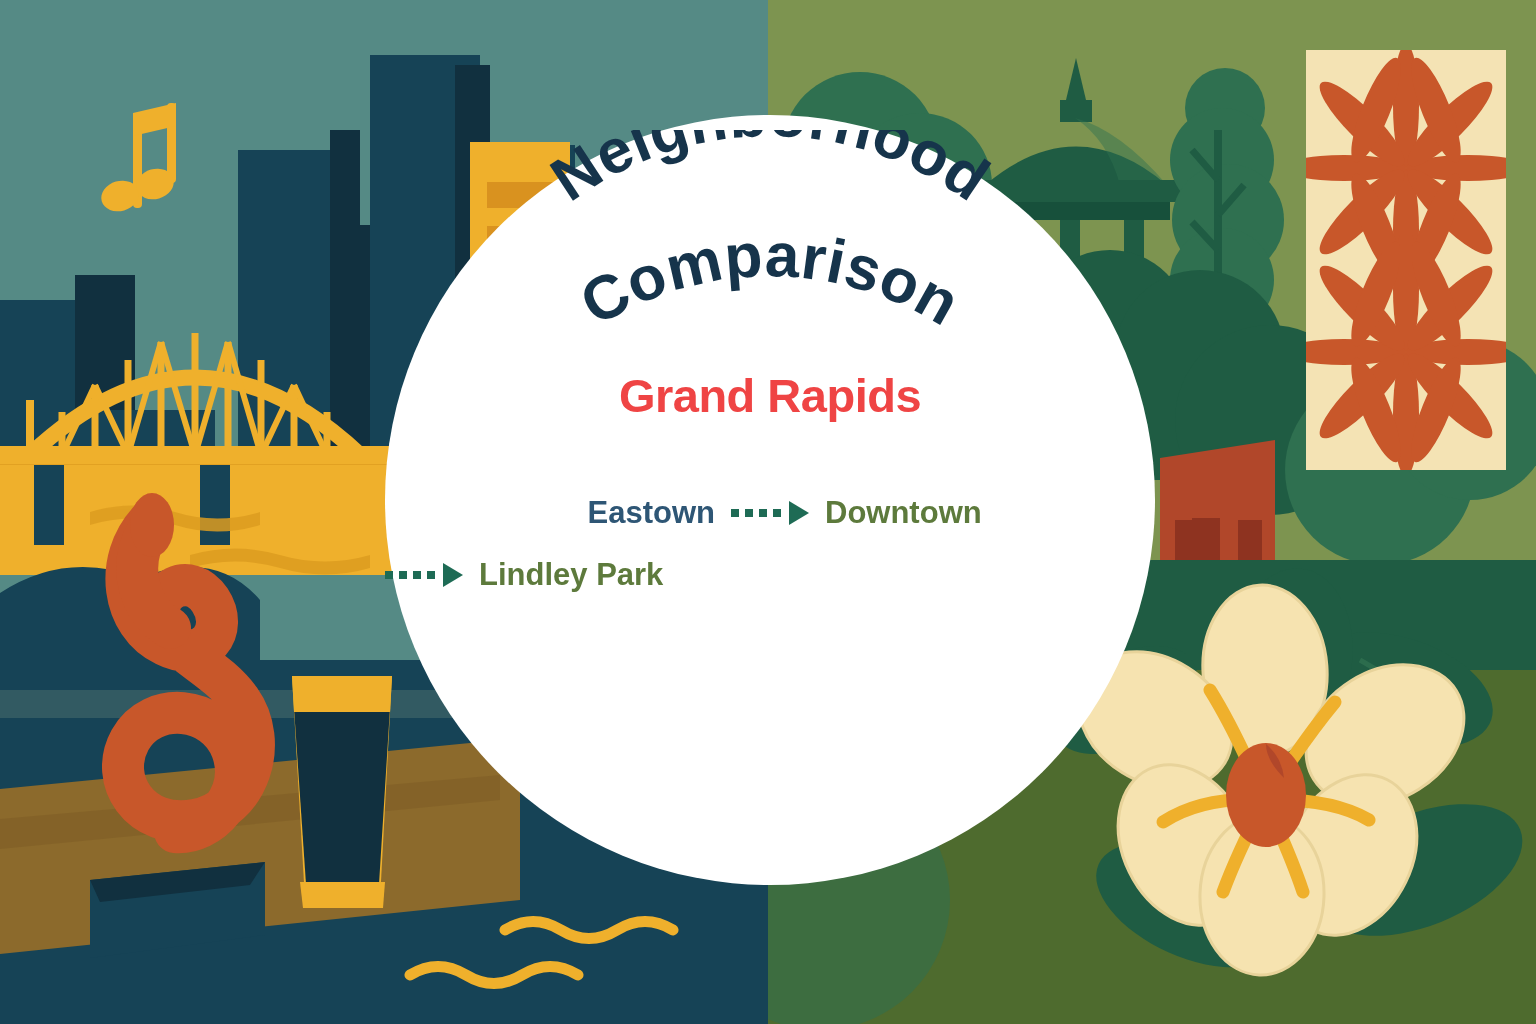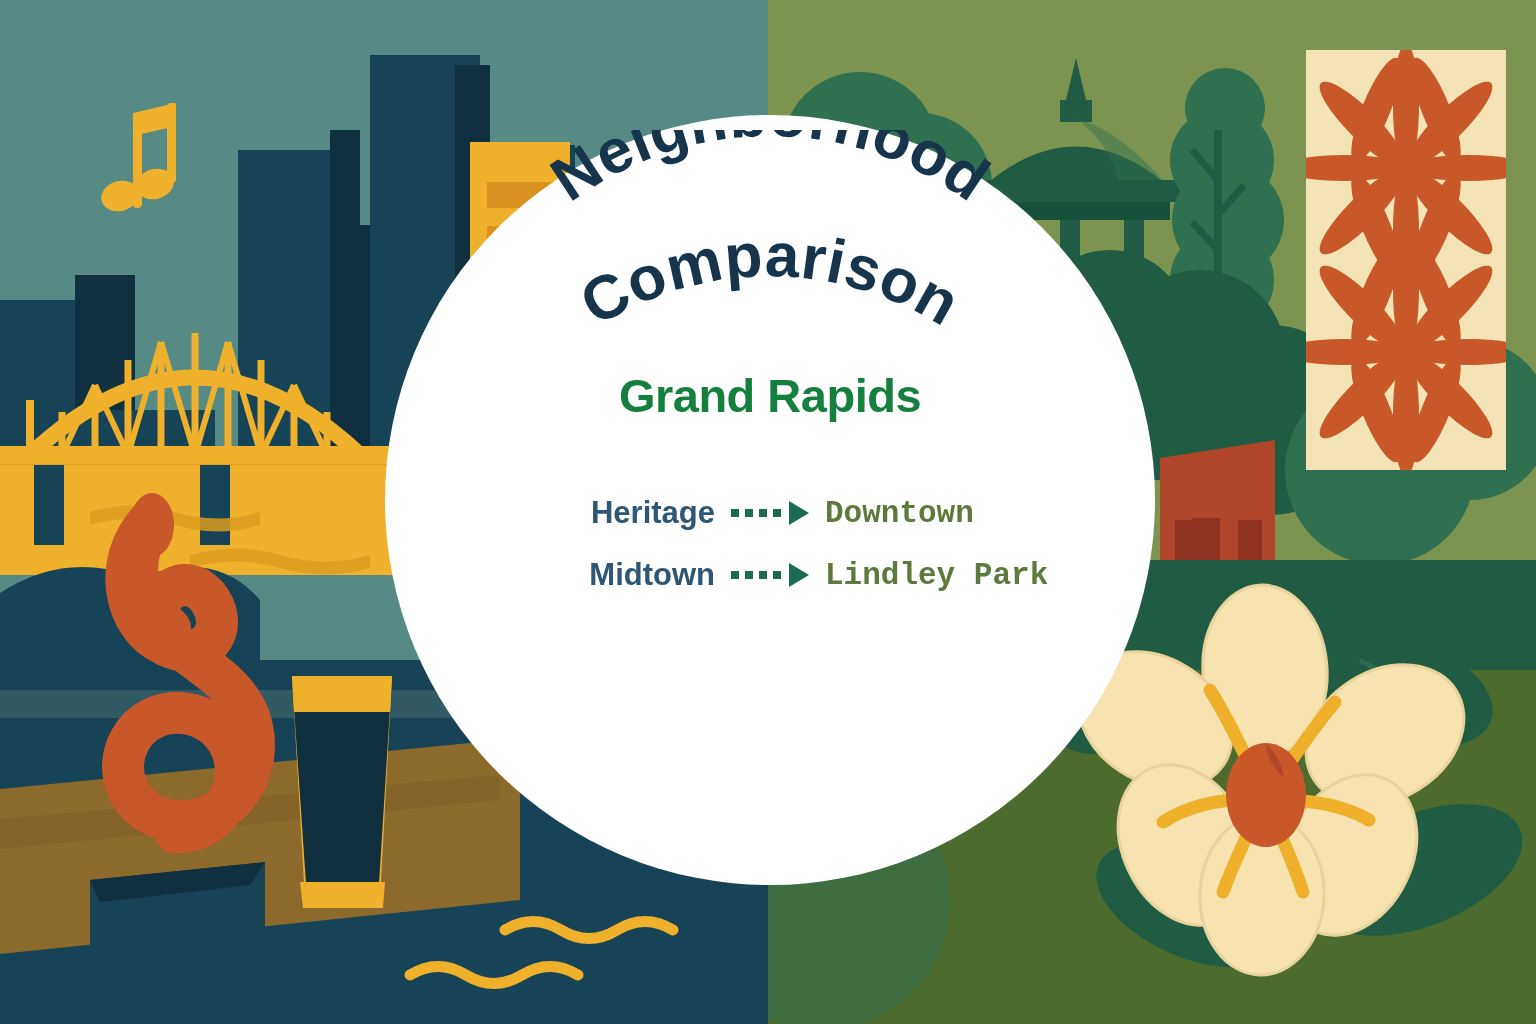--- a/index.html
+++ b/index.html
@@ -20,41 +20,41 @@
   
   .title-wrap{position:absolute;left:385px;top:130px;width:770px;height:300px;}
   .curved-text{font-weight:bold;fill:#16344b;letter-spacing:.5px;}
 
   
   .cities{
     position:absolute;left:385px;top:368px;width:770px;
     display:flex;justify-content:center;align-items:baseline;gap:26px;
   }
   .city-a{
-    font-size:47px;font-weight:bold;color:#15803d;
+    font-size:47px;font-weight:bold;color:#ef4444;
     letter-spacing:-.5px;white-space:nowrap;
   }
   .city-b{
     font-size:47px;font-weight:bold;color:#5d7a3c;
     letter-spacing:-.5px;white-space:nowrap;
   }
 
   
   .rows{
     position:absolute;left:385px;top:495px;width:770px;
     display:flex;flex-direction:column;gap:26px;
   }
   .row{display:flex;align-items:center;justify-content:center;}
   .row .left{
     flex:1 1 0;text-align:right;padding-right:16px;
     font-size:31px;font-weight:bold;color:#2e5675;white-space:nowrap;
   }
   .row .right{
     flex:1 1 0;text-align:left;padding-left:16px;
-    font-size:31px;font-weight:bold;color:#5d7a3c;white-space:nowrap;font-family:Liberation Mono, monospace;
+    font-size:31px;font-weight:bold;color:#5d7a3c;white-space:nowrap;
   }
   .arrow{
     flex:0 0 auto;display:flex;align-items:center;gap:6px;width:78px;justify-content:center;
   }
   .arrow .dot{width:8px;height:8px;background:#1e6b55;display:block;}
   .arrow .head{
     width:0;height:0;border-left:20px solid #1e6b55;
     border-top:12px solid transparent;border-bottom:12px solid transparent;
     margin-left:2px;
   }
@@ -336,34 +336,33 @@
     </svg>
   </div>
 
   <div class="cities">
     <span class="city-a">Grand Rapids</span>
   </div>
 
   <div class="rows">
 
     <div class="row">
-      <span class="left">Heritage</span>
+      <span class="left">Eastown</span>
       <span class="arrow">
         <i class="dot"></i>
           <i class="dot"></i>
           <i class="dot"></i>
           <i class="dot"></i>
           <i class="head"></i>
       </span>
       <span class="right">Downtown</span>
     </div>
 
 
     <div class="row">
-      <span class="left">Midtown</span>
       <span class="arrow">
         <i class="dot"></i>
           <i class="dot"></i>
           <i class="dot"></i>
           <i class="dot"></i>
           <i class="head"></i>
       </span>
       <span class="right">Lindley Park</span>
     </div>
 

